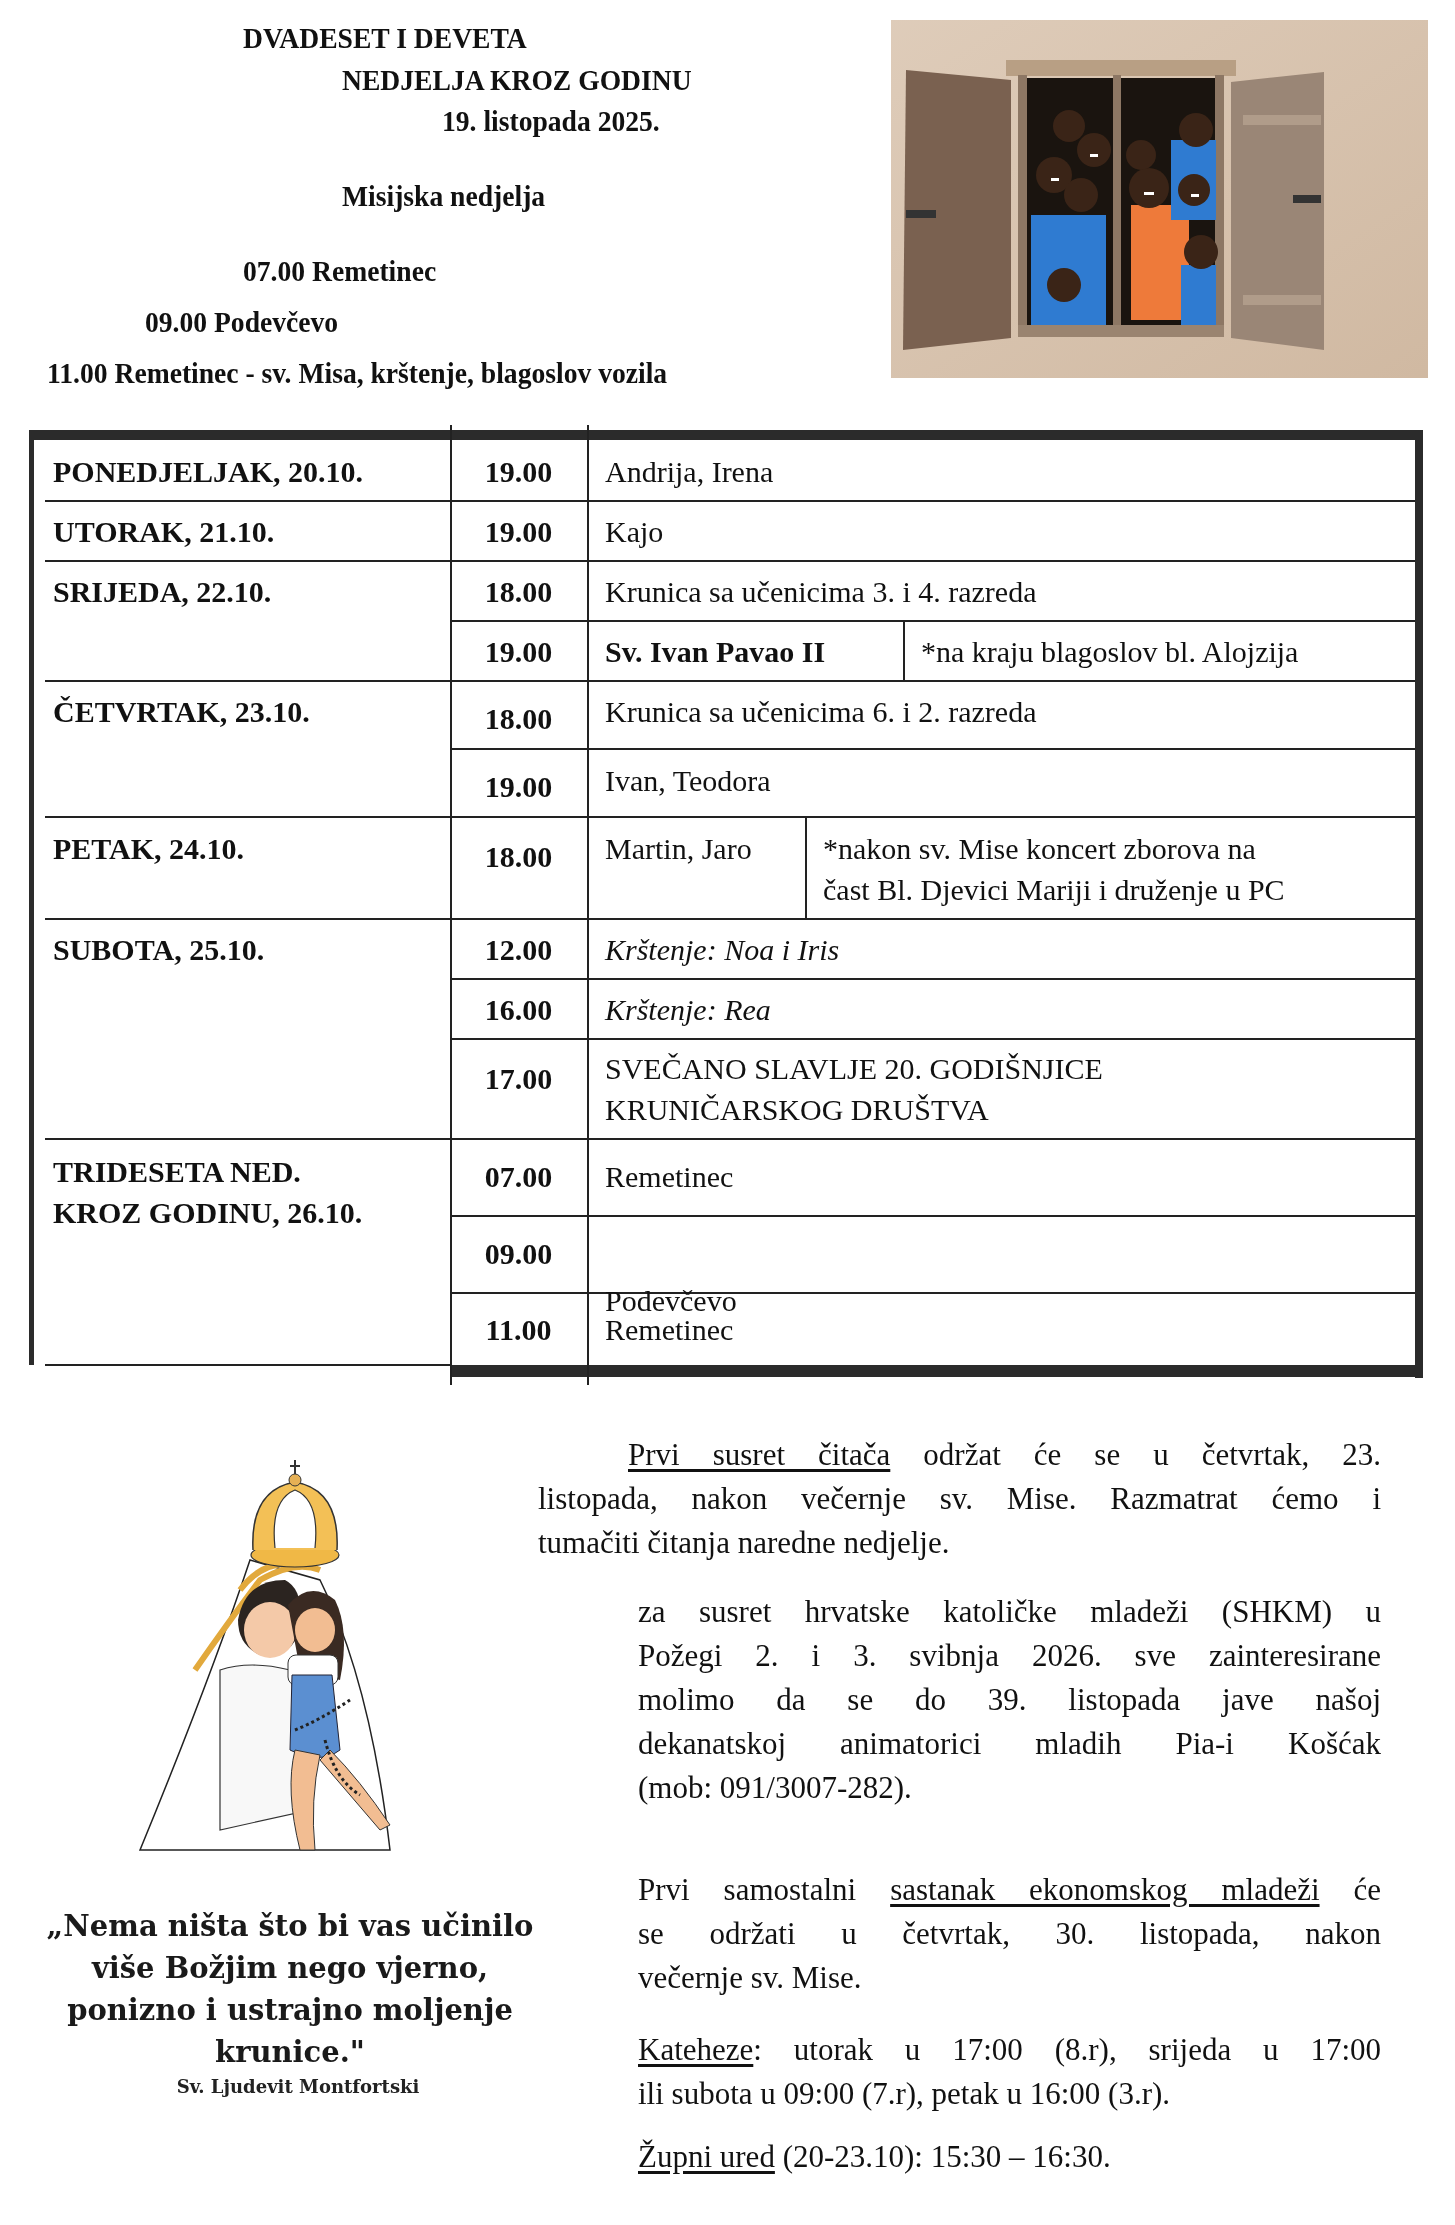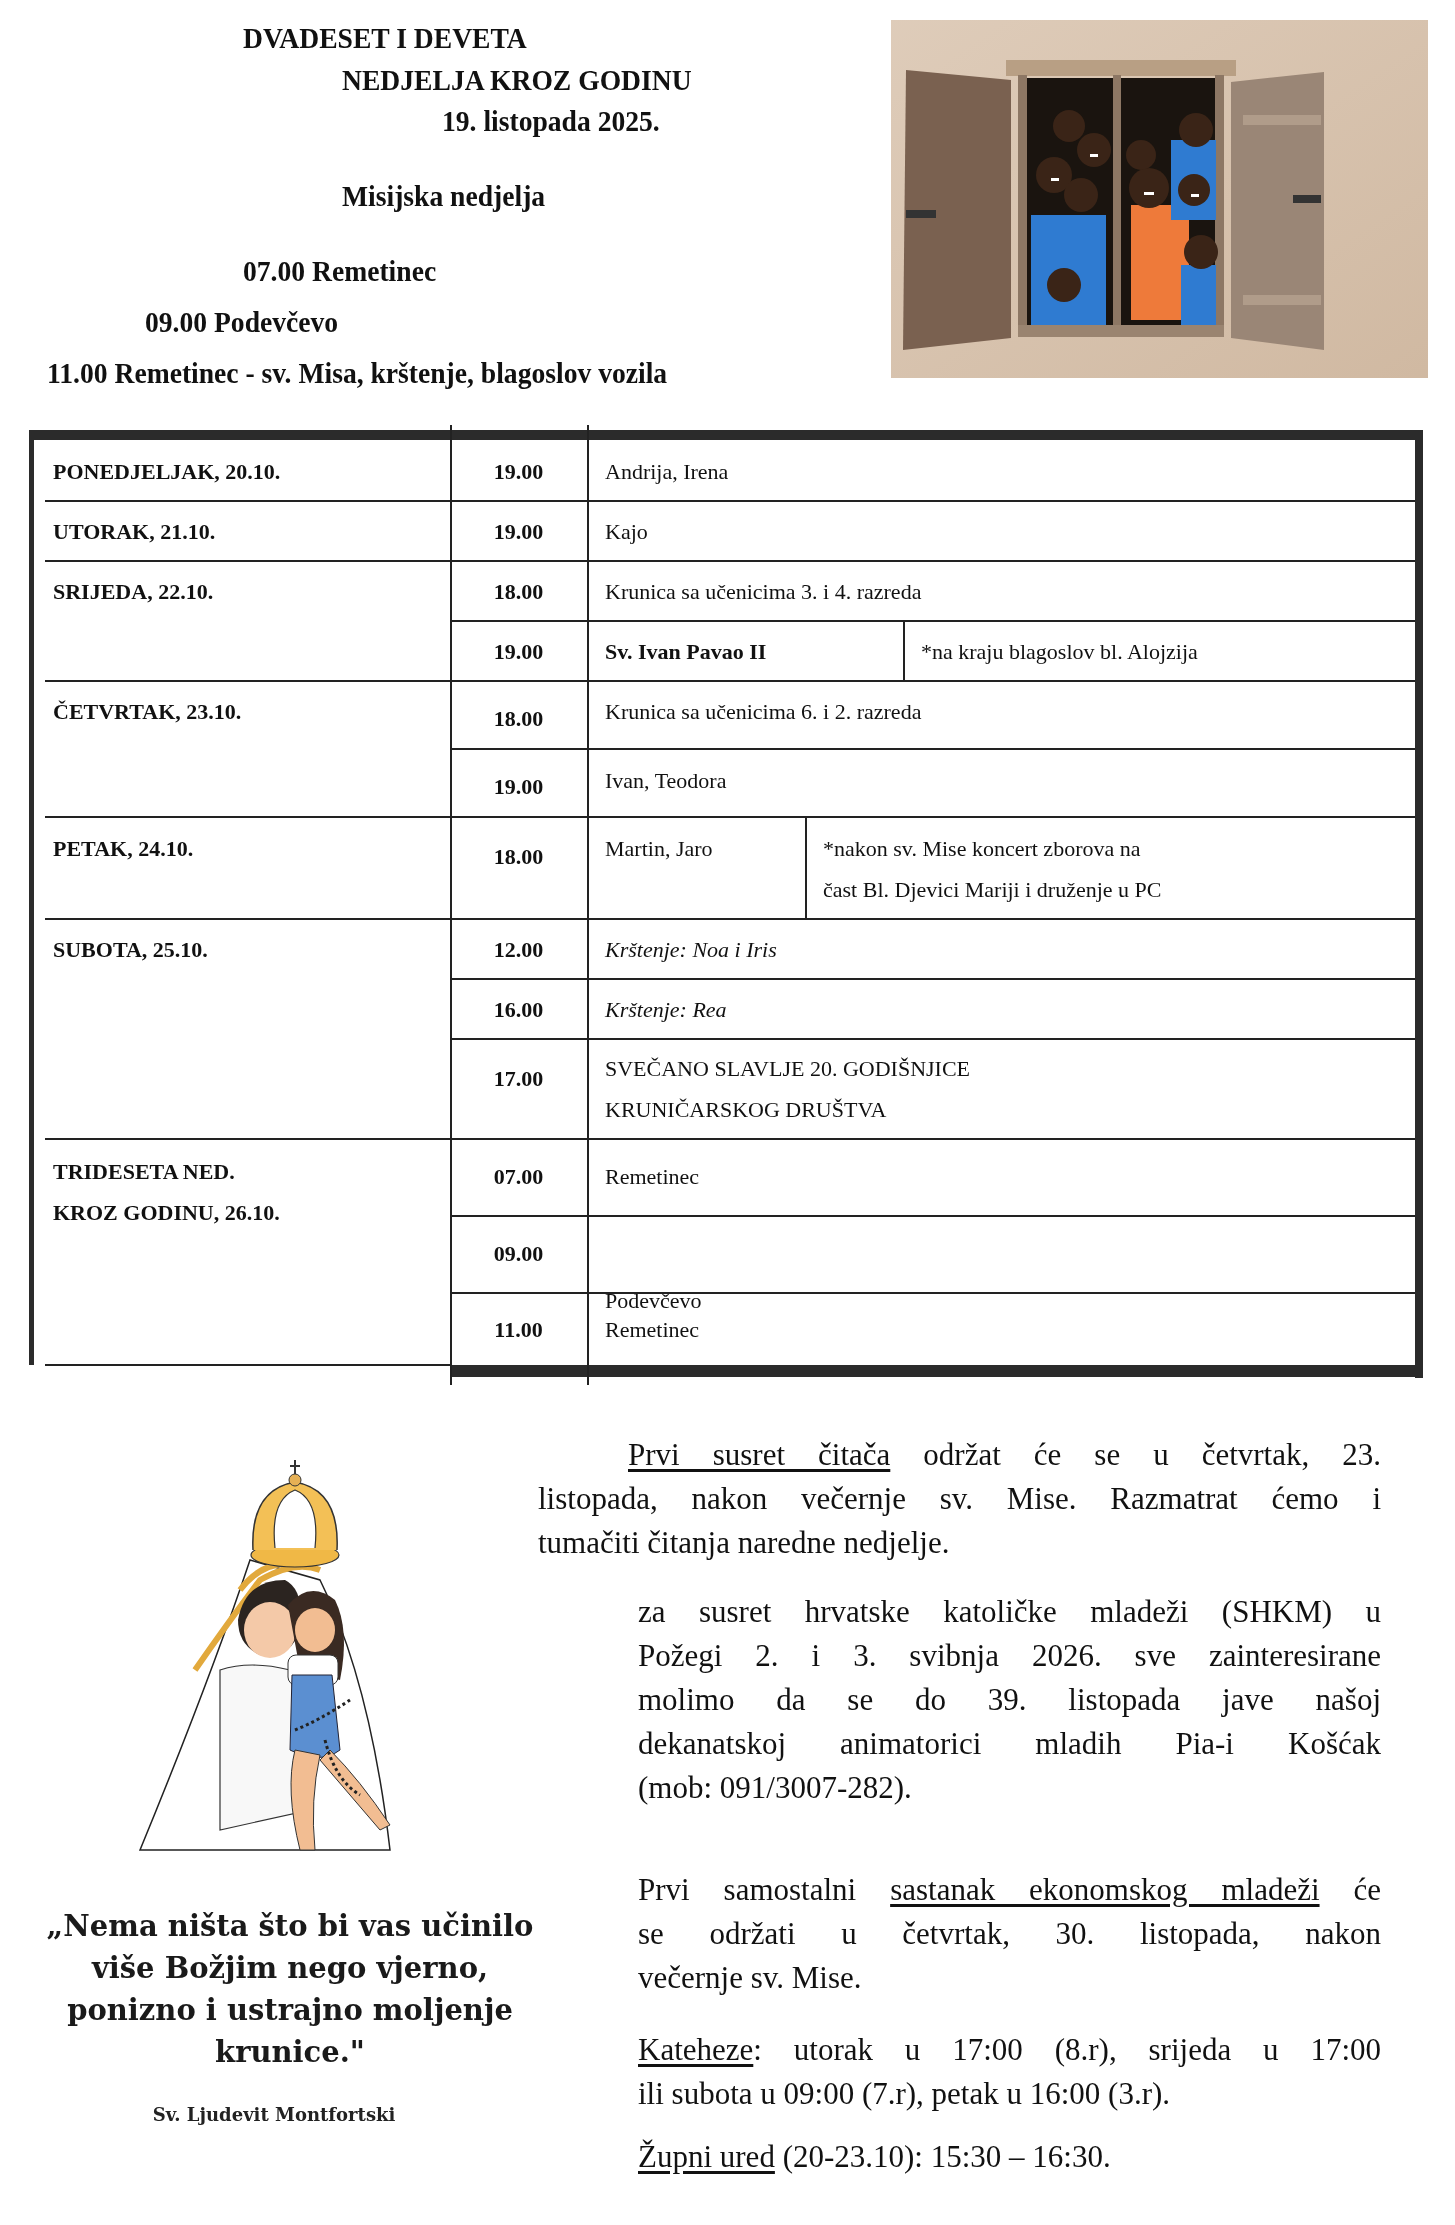--- a/index.html
+++ b/index.html
@@ -7,21 +7,21 @@
          font-family: "Liberation Serif", "DejaVu Serif", serif; color: #111; }
   .abs { position: absolute; }
   .hdr { font-weight: bold; font-size: 30px; white-space: nowrap; line-height: 1; transform: scaleX(0.92); transform-origin: left top; }
   
   .photo { left: 891px; top: 20px; width: 537px; height: 358px; overflow: hidden; background: #d6c1ad; }
   
   .tbl { left: 0; top: 0; }
   .line-h { position: absolute; height: 2px; background: #222; }
   .line-v { position: absolute; width: 1.5px; background: #222; }
   .border-thick { position: absolute; background: #2b2b2b; }
-  .cell { position: absolute; font-size: 22px; line-height: 34px; white-space: nowrap; }
+  .cell { position: absolute; font-size: 30px; line-height: 34px; white-space: nowrap; }
   .day { font-weight: bold; }
   .time { font-weight: bold; width: 137px; text-align: center; }
   .italic { font-style: italic; }
   .bold { font-weight: bold; }
   
   .para { font-size: 31px; line-height: 44px; text-align: justify; }
   .u { text-decoration: underline; text-underline-offset: 4px; }
   .quote { font-family: "DejaVu Serif", serif; font-weight: bold; font-size: 29px; line-height: 42px; text-align: center; color: #1a1a1a; }
   .quote-author { font-family: "DejaVu Serif", serif; font-weight: bold; font-size: 18px; text-align: center; color: #222; }
 </style>
@@ -193,21 +193,21 @@
     <path d="M175 300 Q200 290 230 270 M205 310 Q215 350 240 365" fill="none" stroke="#222" stroke-width="3" stroke-dasharray="3 3"></path>
   </svg>
 </div>
 
 <div class="abs quote" style="left:40px; top:1905px; width:500px;">
   <div>„Nema ništa što bi vas učinilo</div>
   <div>više Božjim nego vjerno,</div>
   <div>ponizno i ustrajno moljenje</div>
   <div>krunice."</div>
 </div>
-<div class="abs quote-author" style="left:24px; top:2076px; width:500px;margin-top:28px;">Sv. Ljudevit Montfortski</div>
+<div class="abs quote-author" style="left:48px; top:2076px; width:500px;">Sv. Ljudevit Montfortski</div>
 
 <div class="abs para" style="left:538px; top:1433px; width:843px;">
   <div style="padding-left:90px; text-align:justify; text-align-last:justify;">
     <span class="u">Prvi susret čitača</span><span> održat će se u četvrtak, 23.</span>
   </div>
   <div style="text-align-last:justify;">listopada, nakon večernje sv. Mise. Razmatrat ćemo i</div>
   <div>tumačiti čitanja naredne nedjelje.</div>
 </div>
 
 <div class="abs para" style="left:638px; top:1590px; width:743px;">

